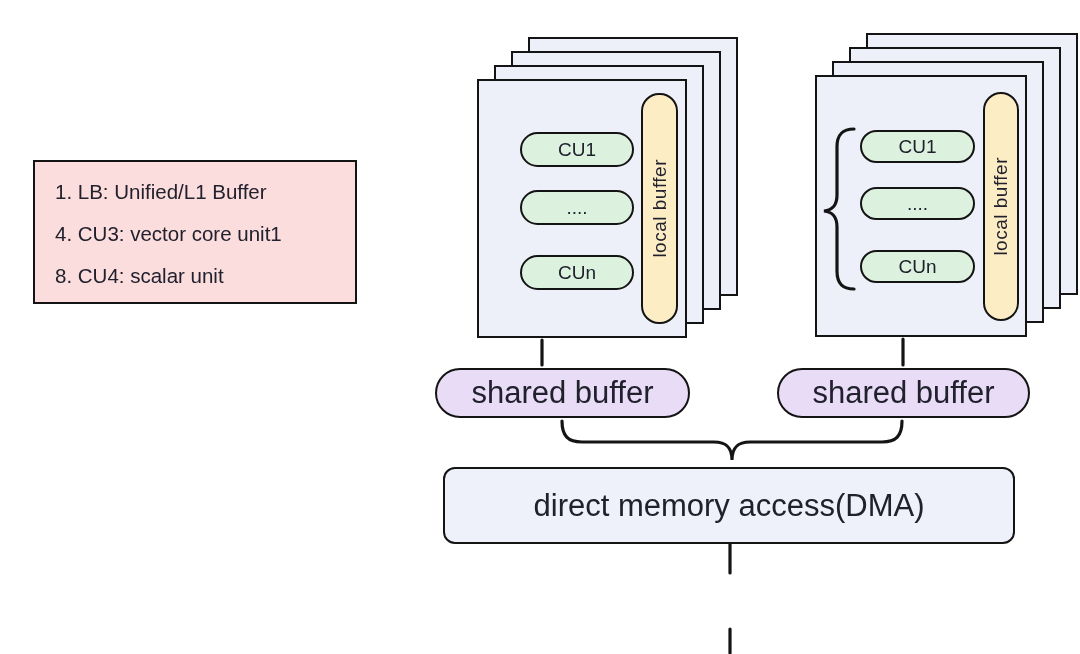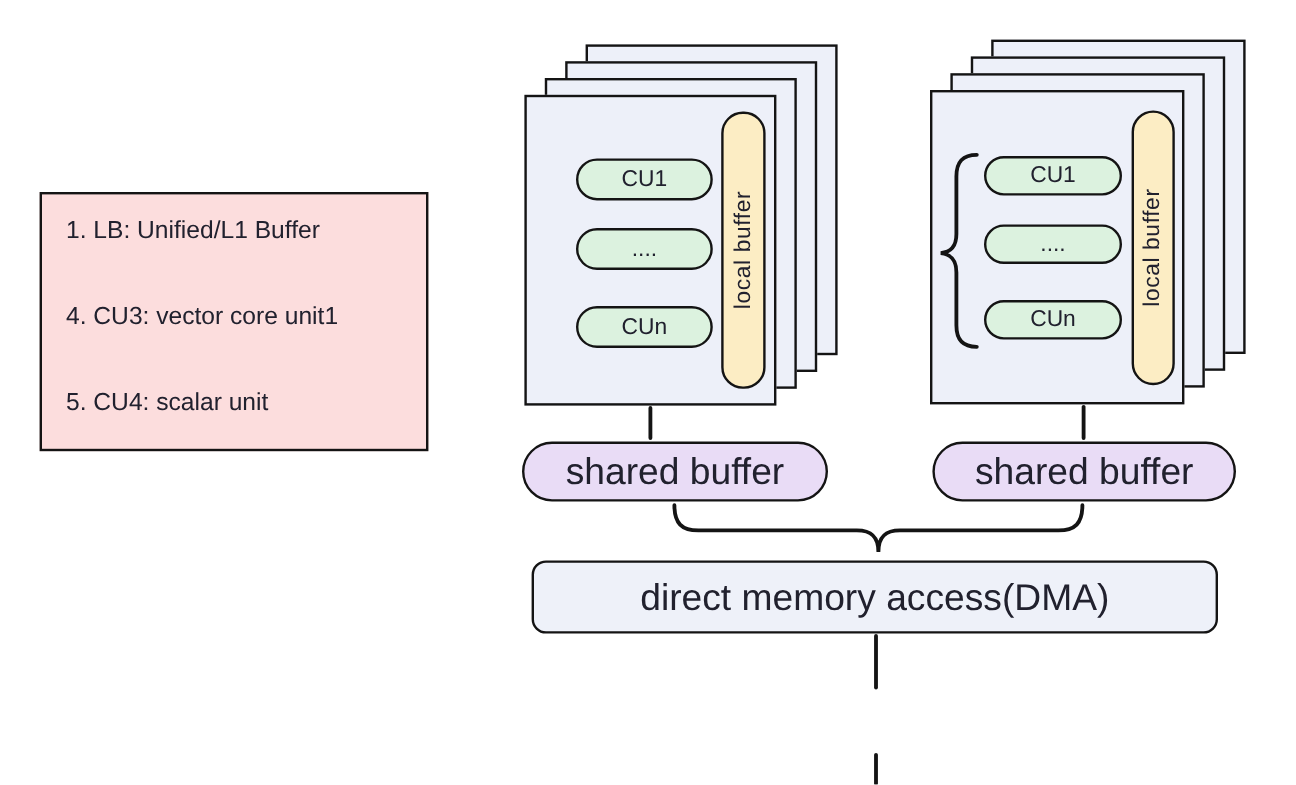--- a/index.html
+++ b/index.html
@@ -5,57 +5,57 @@
   :root{
     --stroke:#141414; --text:#21212e; --legend-bg:#fcdddd; --card-bg:#edf0f9;
     --cu-bg:#dcf2df; --local-buffer-bg:#fcedc4; --shared-buffer-bg:#e9dcf6;
     --dma-bg:#eef1f9; --ddr-bg:#eadef7; --page-bg:#ffffff;
   }
   *{margin:0;padding:0;box-sizing:border-box;}
   body{font-family:"Liberation Sans",sans-serif;background:#fff;}
   .canvas{position:relative;width:1080px;height:654px;background:var(--page-bg);overflow:hidden;}
 
   
-  .legend{position:absolute;left:33px;top:160px;width:324px;height:216px;
+  .legend{position:absolute;left:33px;top:160px;width:324px;height:144px;
     background:var(--legend-bg);border:2.5px solid var(--stroke);
-    padding:13px 10px 22px 20px;display:flex;flex-direction:column;justify-content:space-between;}
+    padding:13px 10px 10px 20px;display:flex;flex-direction:column;justify-content:space-between;}
   .legend-line{font-size:20.5px;line-height:33px;color:var(--text);white-space:nowrap;}
 
   
-  .card{position:absolute;background:var(--card-bg);border:2.6px solid var(--stroke);}
+  .card{position:absolute;background:var(--card-bg);border:2.6px solid var(--stroke);margin-left:40px;}
   .stack-left .card{width:210px;height:259px;}
   .stack-right .card{width:212px;height:262px;}
 
   .cu-pill{position:absolute;background:var(--cu-bg);border:2.6px solid var(--stroke);
     border-radius:18px;display:flex;align-items:center;justify-content:center;
     font-size:19px;color:var(--text);}
   .lbuf{position:absolute;background:var(--local-buffer-bg);border:2.6px solid var(--stroke);
     border-radius:18px;display:flex;align-items:center;justify-content:center;}
   .lbuf span{writing-mode:vertical-rl;transform:rotate(180deg);font-size:19px;color:var(--text);
     letter-spacing:.5px;white-space:nowrap;}
 
   
   .node{position:absolute;border:2.6px solid var(--stroke);display:flex;align-items:center;
     justify-content:center;font-size:31px;color:var(--text);}
   .shared{background:var(--shared-buffer-bg);border-radius:26px;height:50px;}
-  .dma{left:443px;top:467px;width:572px;height:61px;background:var(--dma-bg);border-radius:12px;}
+  .dma{left:443px;top:467px;width:572px;height:77px;background:var(--dma-bg);border-radius:12px;}
   .ddr{left:443px;top:575px;width:575px;height:52px;background:var(--ddr-bg);border-radius:27px;}
 
   .overlay{position:absolute;left:0;top:0;pointer-events:none;}
   .brace-v{position:absolute;}
 </style>
 </head>
 <body>
 
 <div class="canvas">
 
   <div class="legend">
     <div class="legend-line">1. LB: Unified/L1 Buffer</div>
     <div class="legend-line">4. CU3: vector core unit1</div>
-    <div class="legend-line">5. CU4: scalar unit</div>
+    <div class="legend-line">8. CU4: scalar unit</div>
   </div>
 
   <div class="stack-left">
     <div class="card" style="left:488px;top:37px;"></div>
     <div class="card" style="left:471px;top:51px;"></div>
     <div class="card" style="left:454px;top:65px;"></div>
     <div class="card" style="left:437px;top:79px;">
       <div class="cu-pill" style="left:41px;top:51px;width:114px;height:35px;">CU1</div>
       <div class="cu-pill" style="left:41px;top:109px;width:114px;height:35px;">....</div>
       <div class="cu-pill" style="left:41px;top:174px;width:114px;height:35px;">CUn</div>

